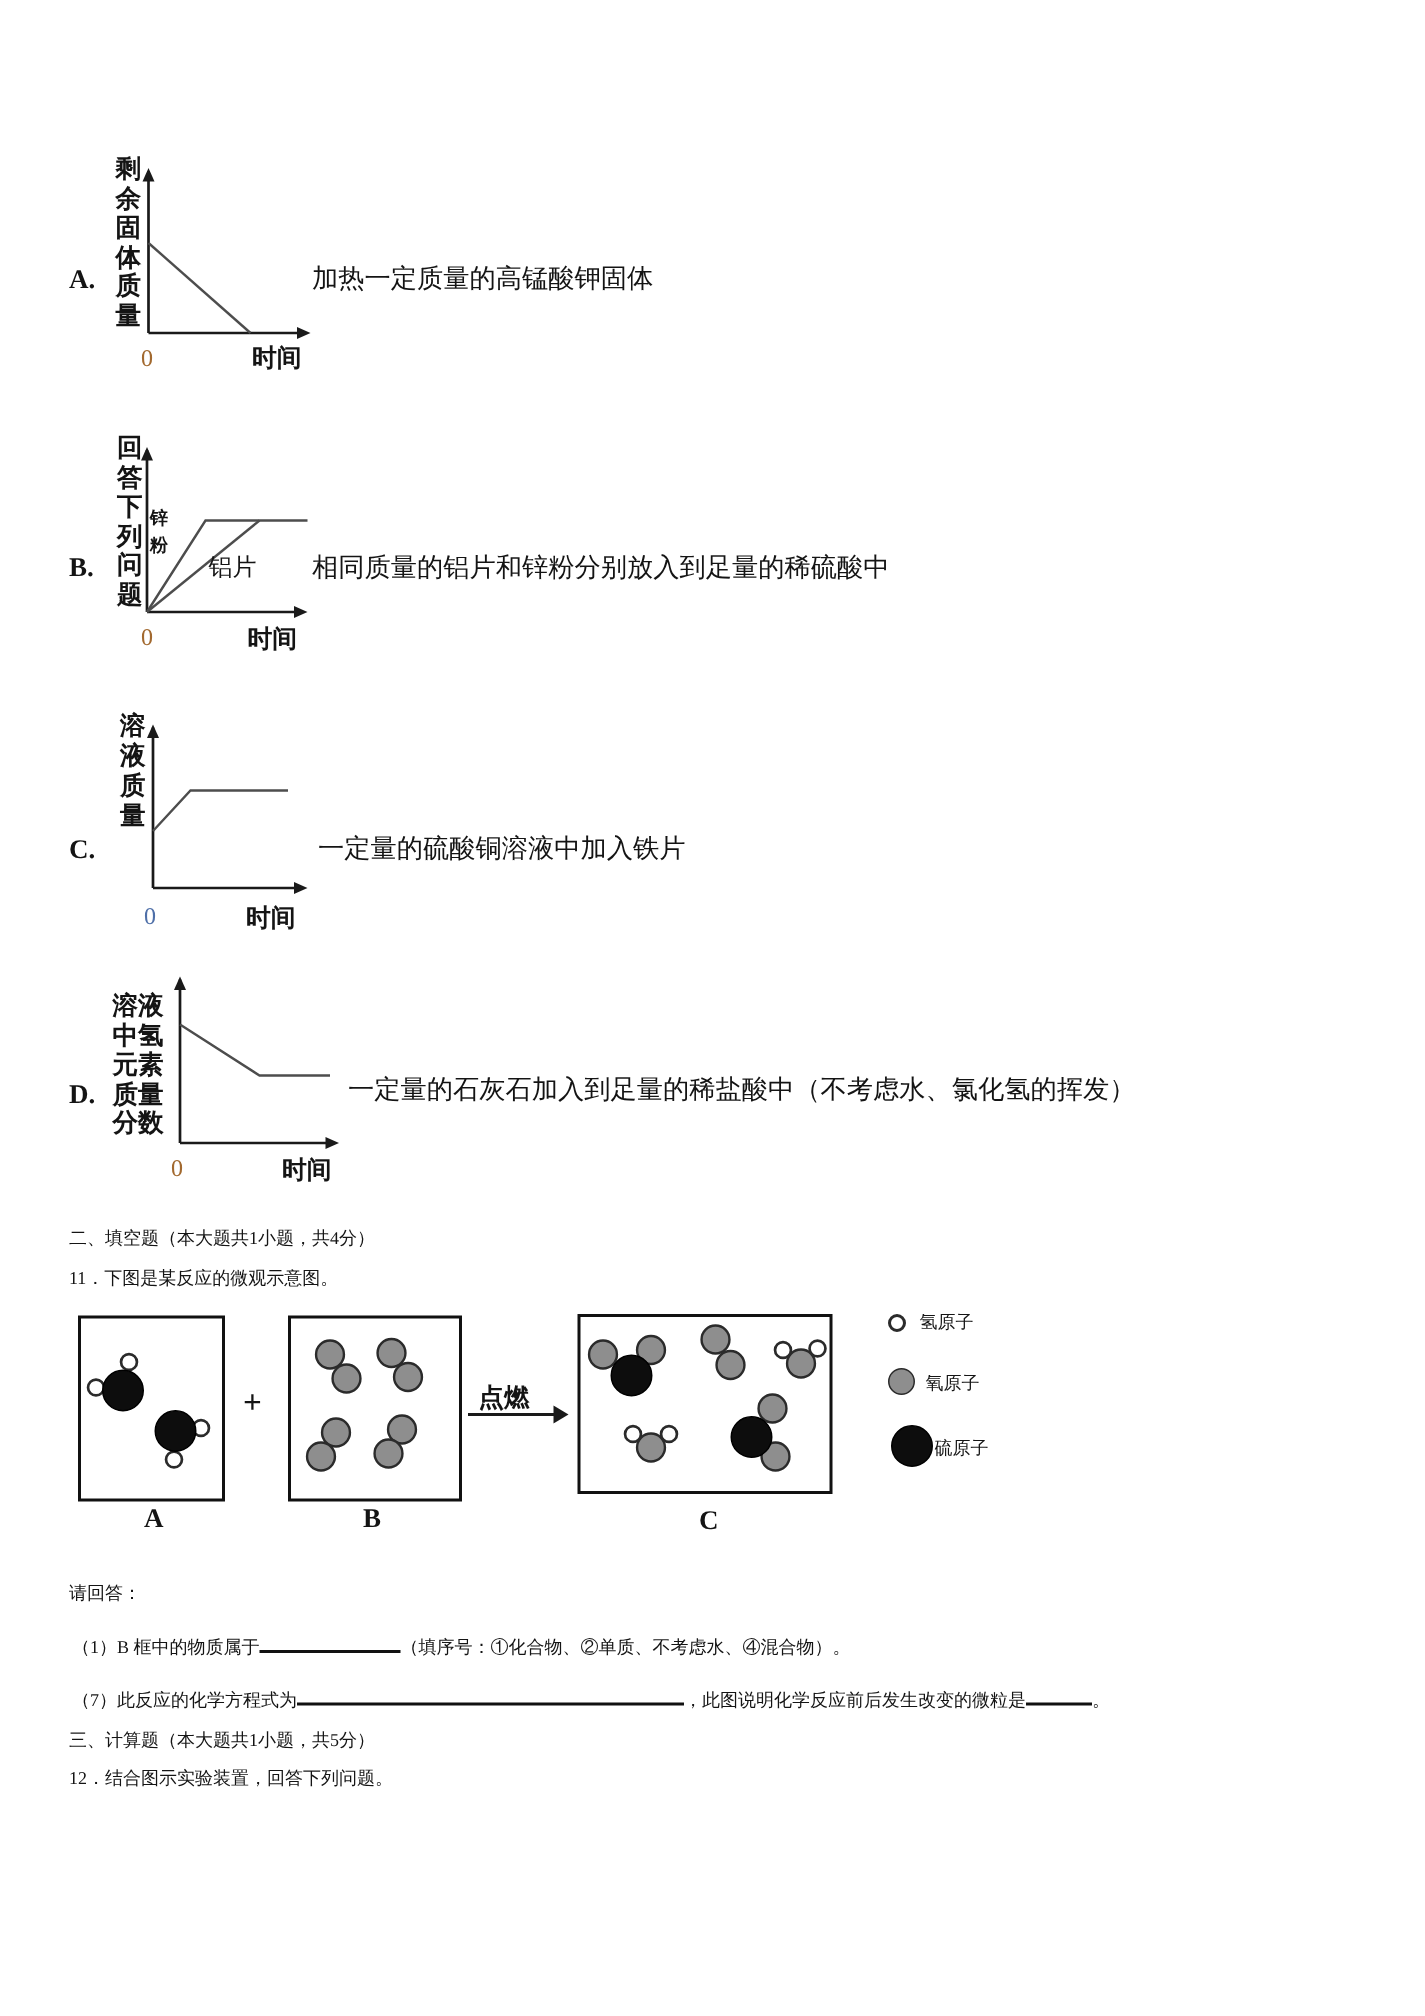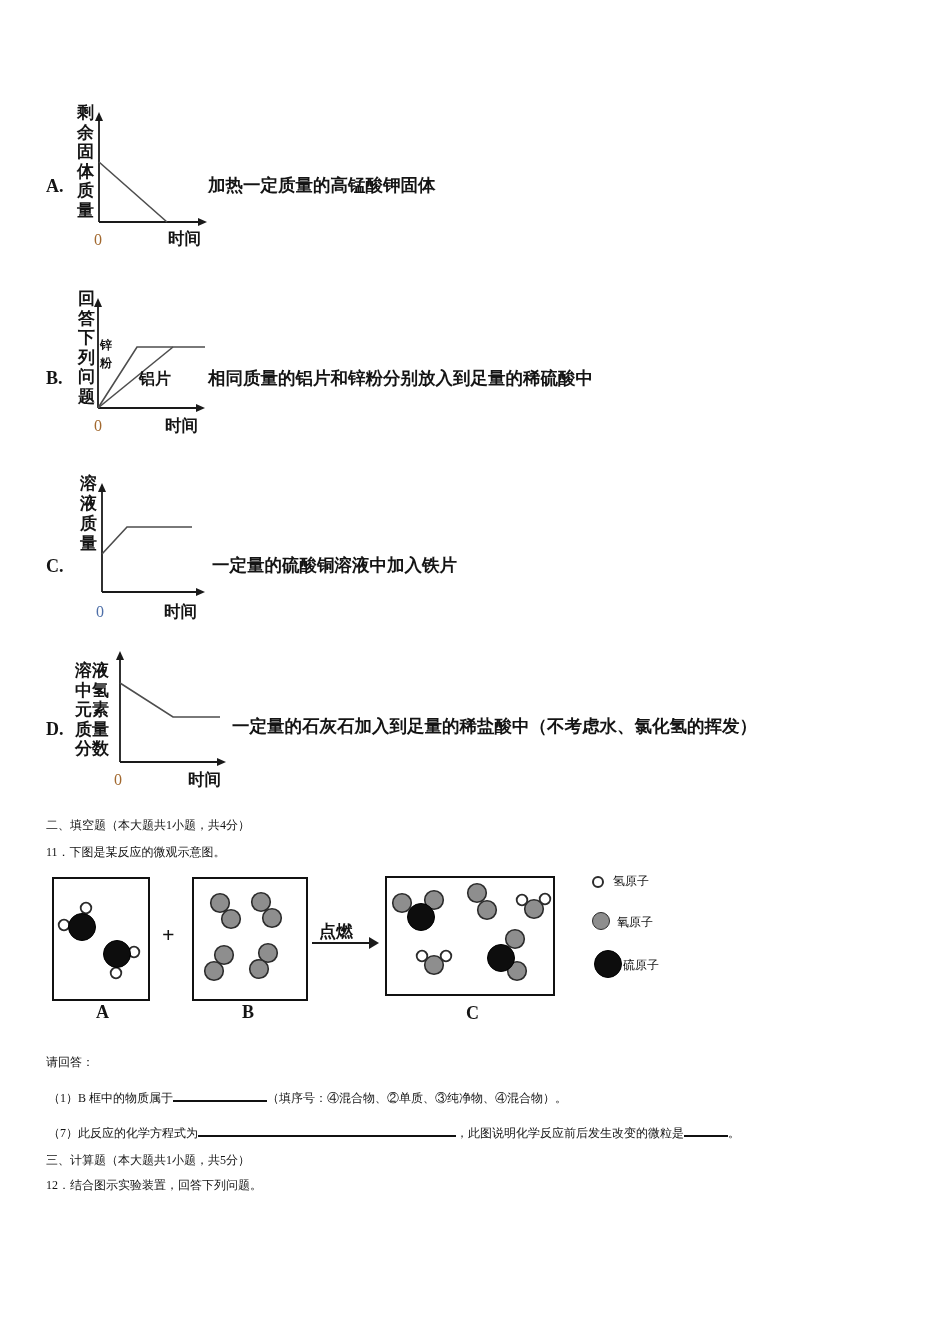--- a/index.html
+++ b/index.html
@@ -9,21 +9,21 @@
   }
   html,body{margin:0;padding:0;}
   body{
     width:950px;height:1344px;position:relative;background:#ffffff;
     color:var(--text);font-family:"Liberation Serif","DejaVu Serif",serif;
     overflow:hidden;
   }
   .abs{position:absolute;}
   .t{font-weight:normal;font-size:12px;line-height:22px;white-space:nowrap;}
   .opt{font-weight:bold;font-size:18px;line-height:20px;}
-  .desc{font-weight:bold;font-size:17.5px;line-height:20px;white-space:nowrap;}
+  .desc{font-weight:normal;font-size:17.5px;line-height:20px;white-space:nowrap;}
   .vlabel{font-weight:bold;font-size:17px;line-height:19.5px;word-break:break-all;
           }
   .zero{font-size:16px;font-weight:normal;color:var(--zero_warm);line-height:16px;}
   .zero.cool{color:var(--zero_cool);}
   .xtime{font-weight:bold;font-size:16.5px;line-height:18px;white-space:nowrap;}
   .axis{stroke:var(--axis);stroke-width:1.8;fill:none;}
   .ah{fill:var(--axis);stroke:none;}
   .curve{fill:none;stroke:var(--curve);stroke-width:1.6;}
   .mbox{border:2px solid #111;background:#fff;}
   .atom-white{fill:#ffffff;stroke:var(--atom_stroke);stroke-width:1.8;}
@@ -54,21 +54,21 @@
 <div class="abs vlabel" style="left:78px;top:289px;width:20px">回答下列问题</div>
 <svg class="abs" style="left:87px;top:292px" width="125" height="124">
   <line class="axis" x1="11" y1="8" x2="11" y2="116"></line>
   <polygon class="ah" points="7,15 11,6 15,15"></polygon>
   <line class="axis" x1="11" y1="116" x2="114" y2="116"></line>
   <polygon class="ah" points="109,112 118,116 109,120"></polygon>
   <polyline class="curve" points="11,116 50,55 118,55"></polyline>
   <polyline class="curve" points="11,116 86,55"></polyline>
 </svg>
 <div class="abs vlabel" style="left:100px;top:337px;width:17px;font-size:12px;line-height:17.5px">锌粉</div>
-<span class="abs" style="left:139px;top:370px;font-size:16px;font-weight:bold;line-height:18px">铝片</span>
+<span class="abs" style="left:139px;top:370px;font-size:16px;font-weight:normal;line-height:18px">铝片</span>
 <span class="abs zero" style="left:94px;top:418px">0</span>
 <span class="abs xtime" style="left:165px;top:417px">时间</span>
 <span class="abs desc" style="left:208px;top:368px">相同质量的铝片和锌粉分别放入到足量的稀硫酸中</span>
 
 <span class="abs opt" style="left:46px;top:556px">C.</span>
 <div class="abs vlabel" style="left:80px;top:474px;width:20px;line-height:20px">溶液质量</div>
 <svg class="abs" style="left:91px;top:478px" width="120" height="120">
   <line class="axis" x1="11" y1="7" x2="11" y2="114"></line>
   <polygon class="ah" points="7,14 11,5 15,14"></polygon>
   <line class="axis" x1="11" y1="114" x2="110" y2="114"></line>
@@ -170,21 +170,21 @@
 <div class="abs sw" style="left:592px;top:876px;width:8px;height:8px;background:#ffffff;border:2px solid #2b2b2b"></div>
 <span class="abs t" style="left:613px;top:870px">氢原子</span>
 <div class="abs sw" style="left:592px;top:912px;width:16px;height:16px;background:var(--atom_gray);border:1.5px solid #2b2b2b"></div>
 <span class="abs t" style="left:617px;top:911px">氧原子</span>
 <div class="abs sw" style="left:594px;top:950px;width:26px;height:26px;background:var(--atom_black);border:1px solid #000"></div>
 <span class="abs t" style="left:623px;top:954px">硫原子</span>
 
 <div class="abs t" style="left:46px;top:1051px">请回答：</div>
 
 <div class="abs t" style="left:48px;top:1084px">
-  <span>（1）B 框中的物质属于</span><span class="blank" style="width:94px"></span><span>（填序号：④混合物、②单质、③纯净物、④混合物）。</span>
+  <span>（1）B 框中的物质属于</span><span class="blank" style="width:94px"></span><span>（填序号：①化合物、②单质、不考虑水、④混合物）。</span>
 </div>
 
 <div class="abs t" style="left:48px;top:1119px">
   <span>（7）此反应的化学方程式为</span><span class="blank" style="width:258px"></span><span>，此图说明化学反应前后发生改变的微粒是</span><span class="blank" style="width:44px"></span><span>。</span>
 </div>
 
 <div class="abs t" style="left:46px;top:1149px">三、计算题（本大题共1小题，共5分）</div>
 <div class="abs t" style="left:46px;top:1174px">12．结合图示实验装置，回答下列问题。</div>
 
 </body></html>

